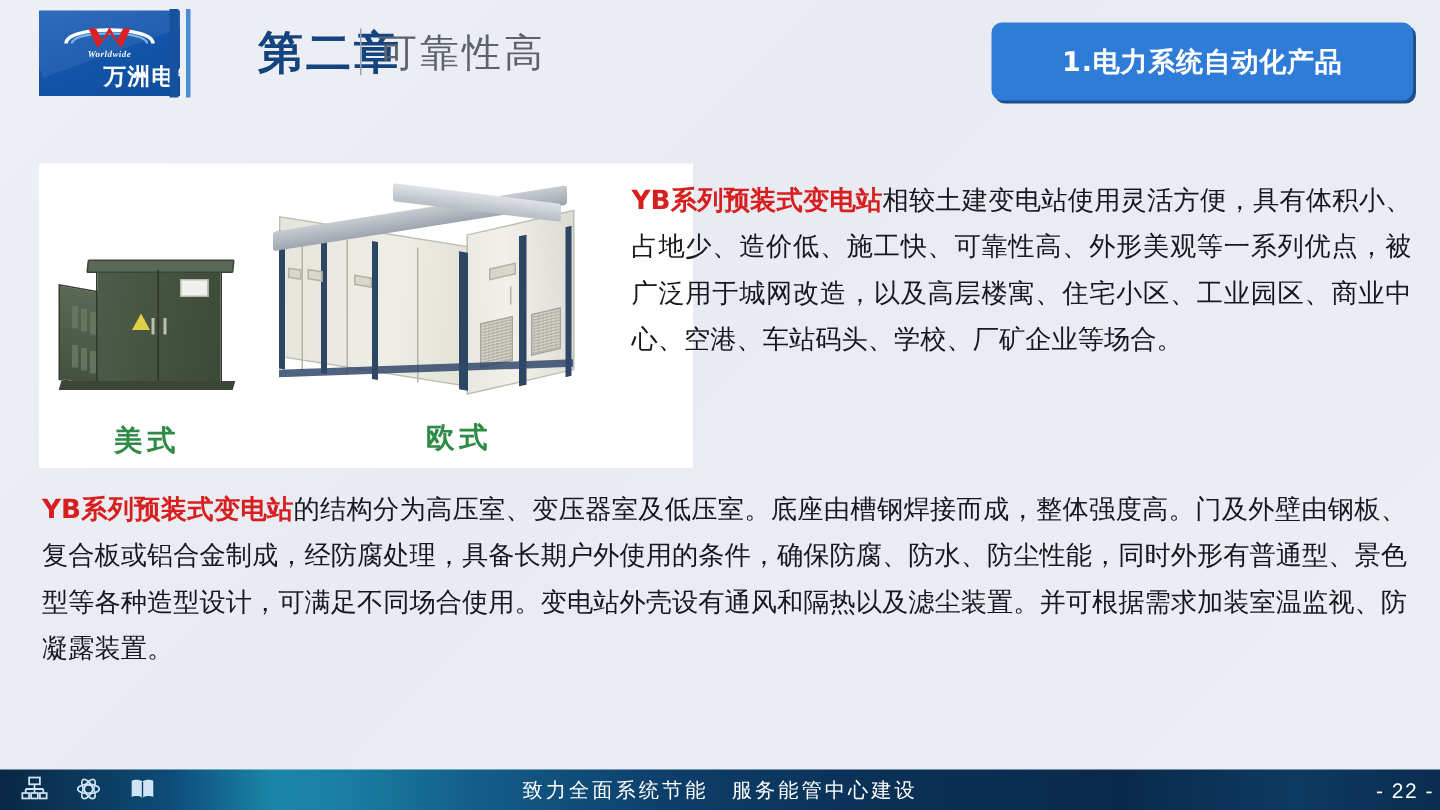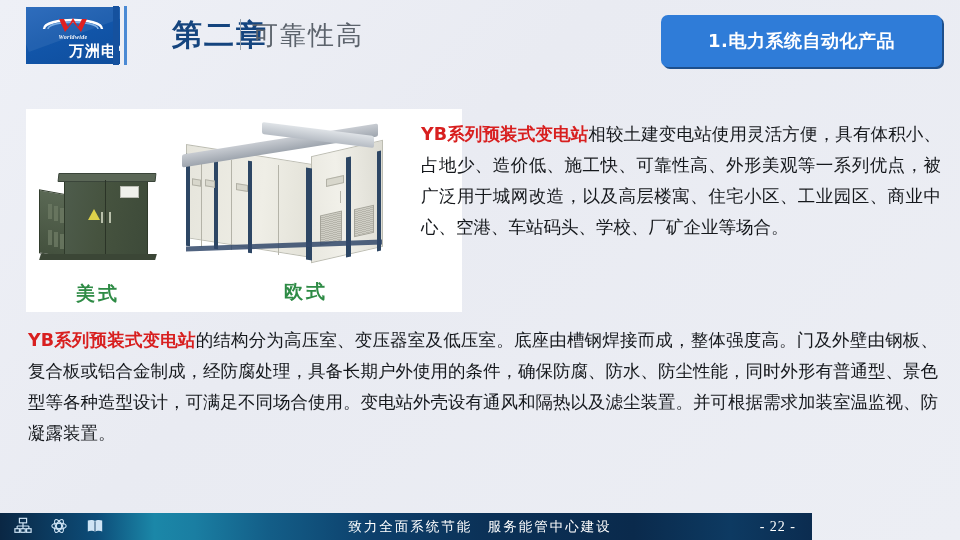--- a/index.html
+++ b/index.html
@@ -281,21 +281,21 @@
   }
   .kw {
     color: #d81f1f;
     font-weight: bold;
   }
 
   
   #footer {
     position: absolute;
     left: 0; top: 513px;
-    width: 812px; height: 27px;
+    width: 960px; height: 27px;
     background: linear-gradient(90deg,
       #0a2744 0%, #0d4d79 12%, #1b87a8 19%, #1a7ea2 24%,
       #135e88 33%, #0d3f6b 46%, #0b3157 60%, #0a2a4c 78%,
       #0d3a62 90%, #0b2c50 100%);
   }
   #footer-icons {
     position: absolute;
     left: 14px; top: 4px;
     display: flex;
     gap: 18px;
@@ -309,28 +309,28 @@
     display: flex;
     align-items: center;
     justify-content: center;
     color: #ffffff;
     font-size: 13.5px;
     letter-spacing: 2px;
     font-family: "DejaVu Sans", sans-serif;
   }
   #page-number {
     position: absolute;
-    right: 16px; top: 0;
+    right: 4px; top: 0;
     height: 27px;
     display: flex;
     align-items: center;
     color: #ffffff;
     font-size: 14px;
     letter-spacing: 1px;
-    font-family: Liberation Serif, serif;
+    font-family: Liberation Sans, sans-serif;
   }
 </style>
 </head>
 <body>
 
 <div id="slide">
 
   <div id="header">
 
     <div id="logo-box">

